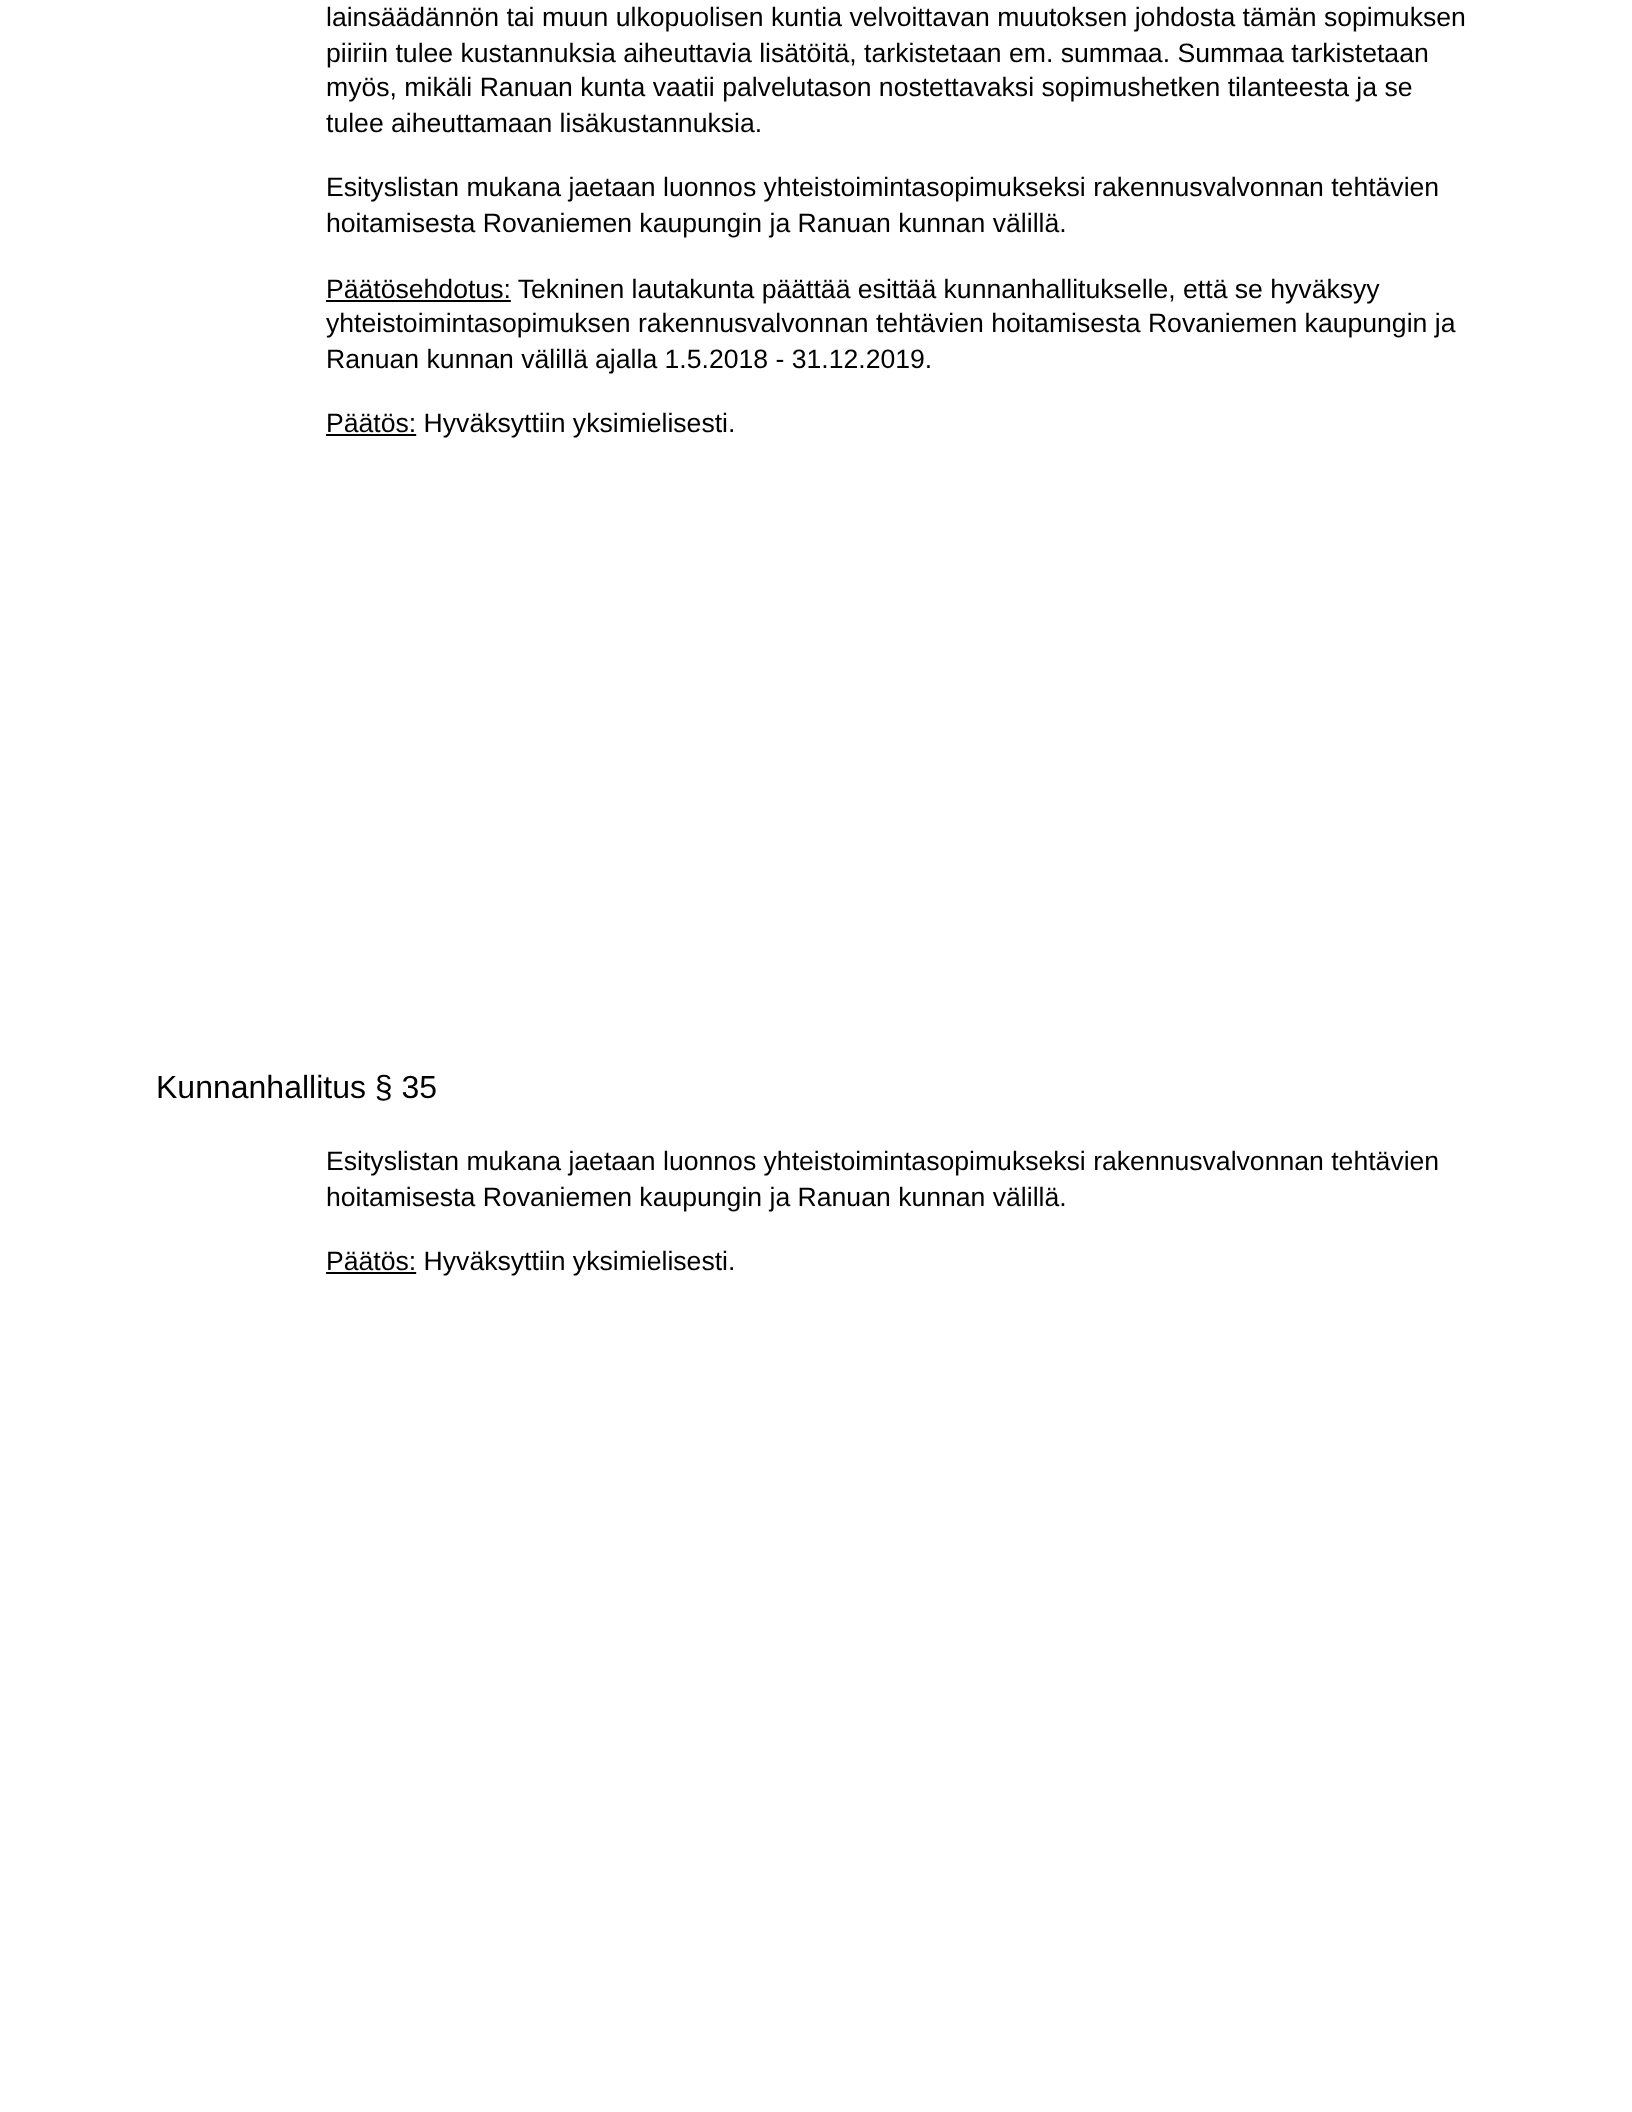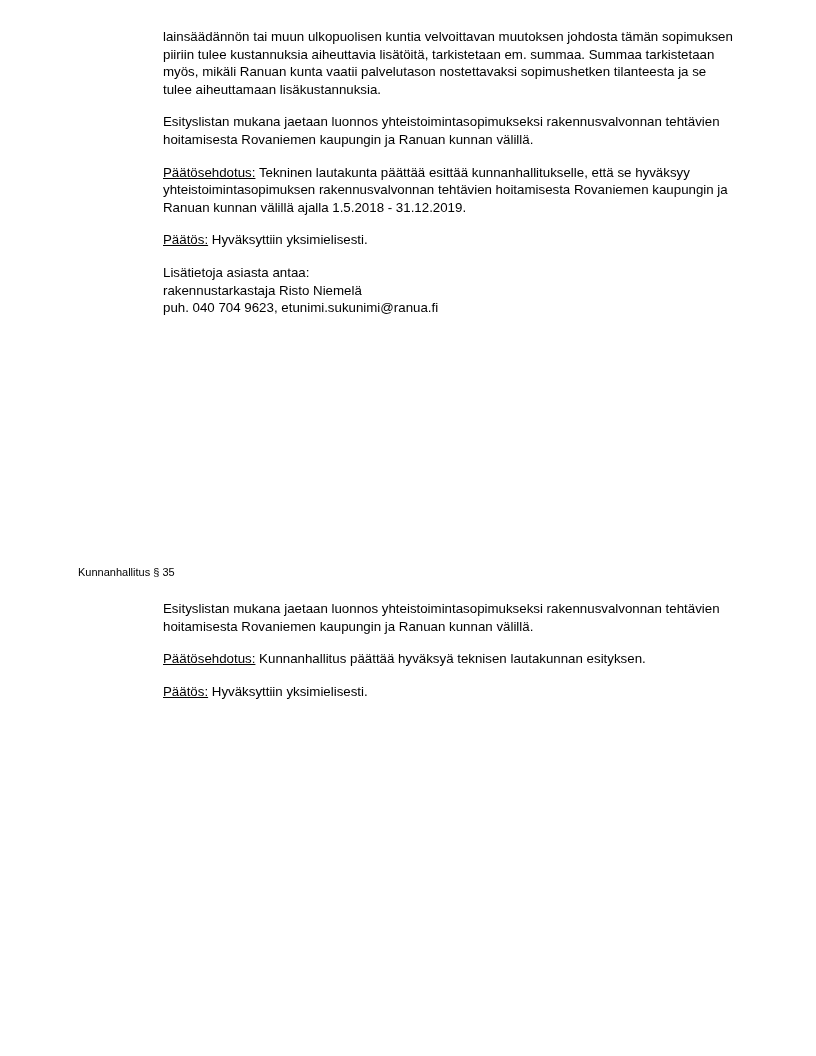--- a/index.html
+++ b/index.html
@@ -13,21 +13,20 @@
     font-family: "Liberation Sans", sans-serif;
     color: #000000;
     position: relative;
     overflow: hidden;
   }
   .page {
     position: relative;
     width: 816px;
     height: 940px;
     box-sizing: border-box;
-    margin-top: 28px;
   }
   .body-block {
     position: absolute;
     left: 163px;
     width: 570px;
   }
   .para {
     font-size: 13.3px;
     line-height: 17.6px;
     margin: 0 0 15px 0;
@@ -37,41 +36,37 @@
   .para:last-child {
     margin-bottom: 0;
   }
   .lbl {
     font-weight: normal;
     text-decoration: underline;
   }
   .section-heading {
     position: absolute;
     left: 78px;
-    font-size: 11px;
+    font-size: 16px;
     line-height: 17.6px;
     white-space: pre;
   }
 </style>
 </head>
 <body>
 
 <div class="page">
 
   <div class="body-block" style="top: 0px;">
     <p class="para">lainsäädännön tai muun ulkopuolisen kuntia velvoittavan muutoksen johdosta tämän sopimuksen piiriin tulee kustannuksia aiheuttavia lisätöitä, tarkistetaan em. summaa. Summaa tarkistetaan myös, mikäli Ranuan kunta vaatii palvelutason nostettavaksi sopimushetken tilanteesta ja se tulee aiheuttamaan lisäkustannuksia.</p>
     <p class="para">Esityslistan mukana jaetaan luonnos yhteistoimintasopimukseksi rakennusvalvonnan tehtävien hoitamisesta Rovaniemen kaupungin ja Ranuan kunnan välillä.</p>
     <p class="para"><span class="lbl">Päätösehdotus:</span><span> Tekninen lautakunta päättää esittää kunnanhallitukselle, että se hyväksyy yhteistoimintasopimuksen rakennusvalvonnan tehtävien hoitamisesta Rovaniemen kaupungin ja Ranuan kunnan välillä ajalla 1.5.2018 - 31.12.2019.</span></p>
     <p class="para"><span class="lbl">Päätös:</span><span> Hyväksyttiin yksimielisesti.</span></p>
-    <p class="para">Lisätietoja asiasta antaa:
-rakennustarkastaja Risto Niemelä
-puh. 040 704 9623, etunimi.sukunimi@ranua.fi</p>
   </div>
 
   <div class="section-heading" style="top: 536px;">Kunnanhallitus § 35</div>
 
   <div class="body-block" style="top: 572px;">
     <p class="para">Esityslistan mukana jaetaan luonnos yhteistoimintasopimukseksi rakennusvalvonnan tehtävien hoitamisesta Rovaniemen kaupungin ja Ranuan kunnan välillä.</p>
-    <p class="para"><span class="lbl">Päätösehdotus:</span><span>  Kunnanhallitus päättää hyväksyä teknisen lautakunnan esityksen.</span></p>
     <p class="para"><span class="lbl">Päätös:</span><span>  Hyväksyttiin yksimielisesti.</span></p>
   </div>
 
 </div>
 
 </body></html>

